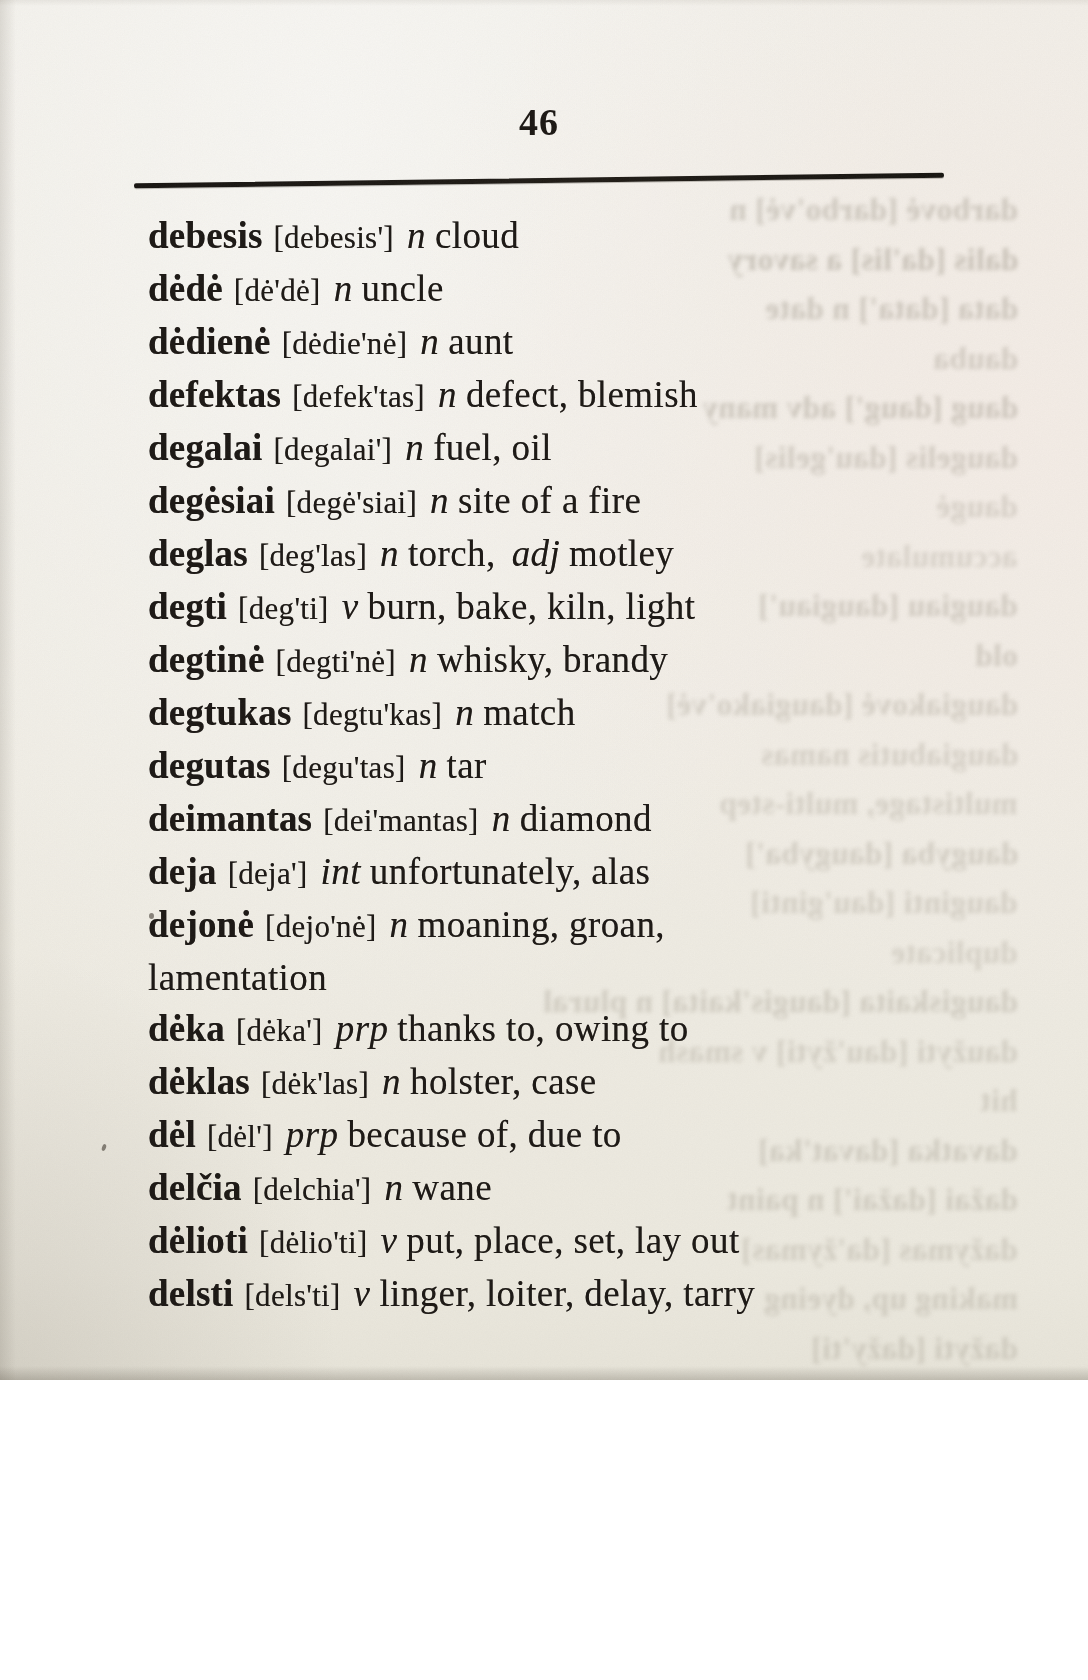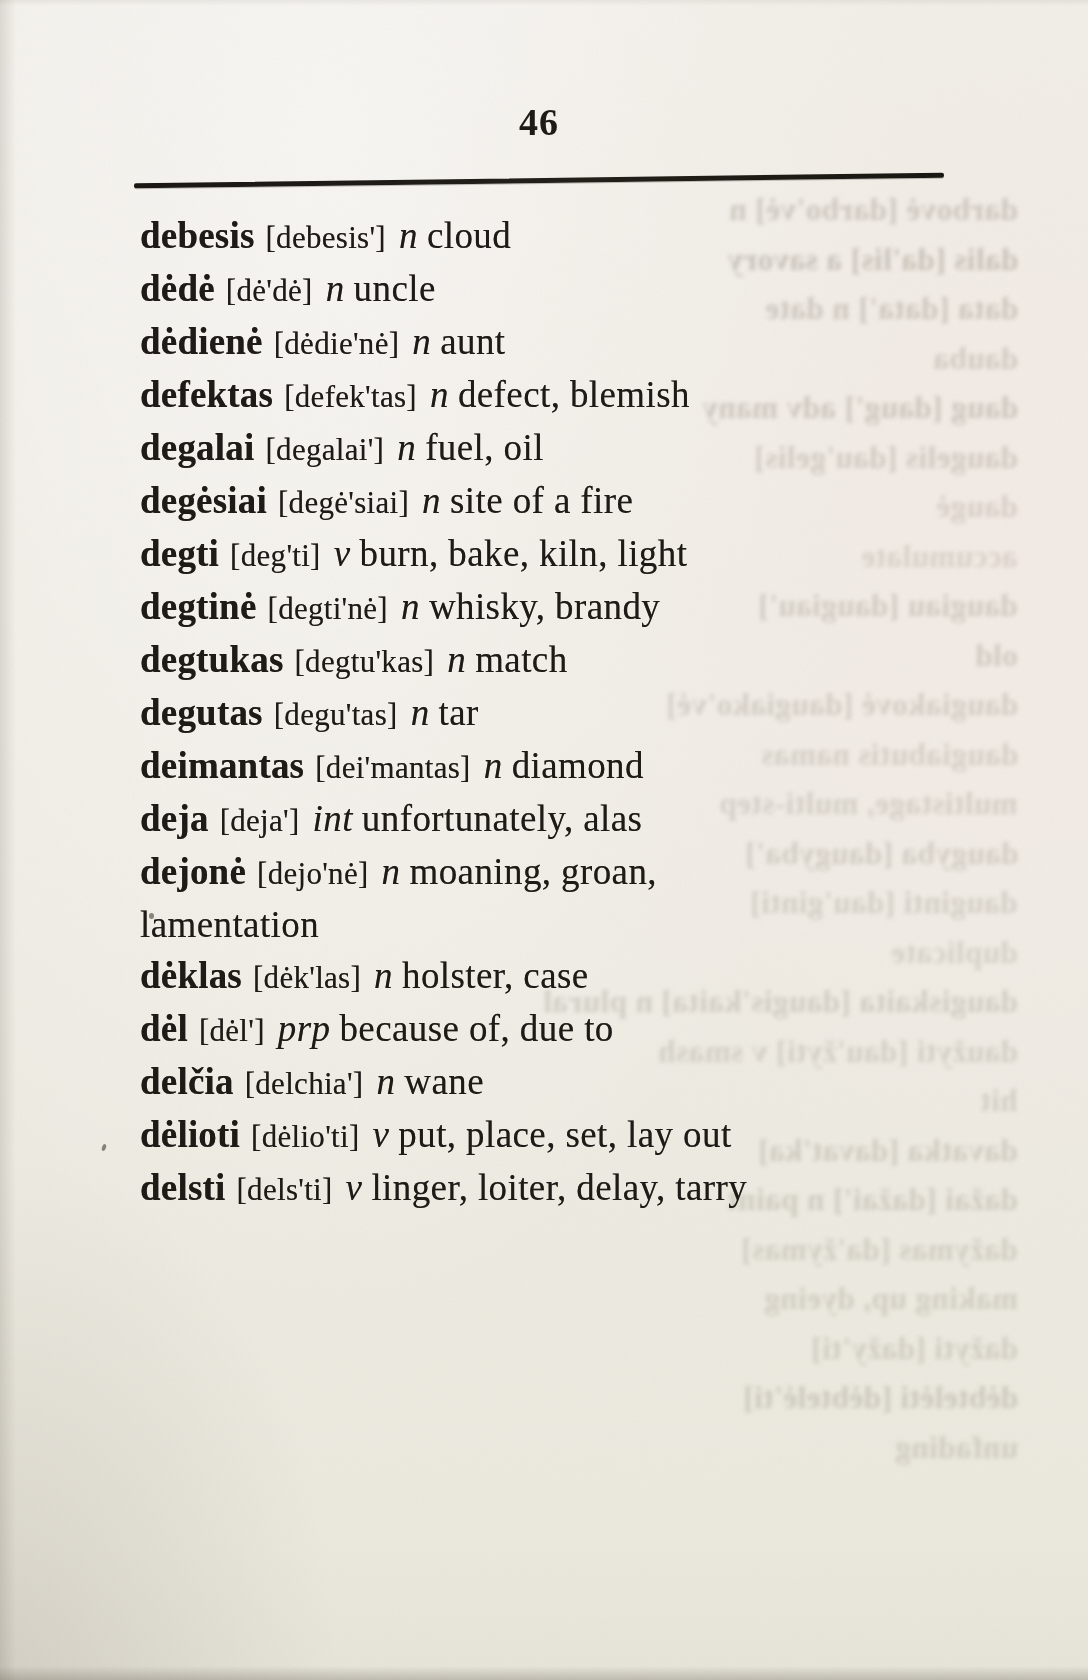--- a/index.html
+++ b/index.html
@@ -1,21 +1,21 @@
 <!DOCTYPE html>
 <html><head>
 <meta charset="utf-8">
 <style>
   html, body { margin: 0; padding: 0; }
   body { width: 1088px; height: 1680px; overflow: hidden; }
 
   .page {
     position: relative;
     width: 1088px;
-    height: 1680px;
+    height: 1380px;
     overflow: hidden;
     font-family: "Liberation Serif", "DejaVu Serif", serif;
     color: #171310;
     background:
       radial-gradient(ellipse at 95% 30%, rgba(246,238,232,0.9) 0%, rgba(246,238,232,0) 45%),
       radial-gradient(ellipse at 0% 100%, rgba(120,112,100,0.18) 0%, rgba(120,112,100,0) 22%),
       radial-gradient(ellipse at 30% 8%, rgba(250,249,246,0.95) 0%, rgba(250,249,246,0) 55%),
       linear-gradient(180deg, #f4f2ec 0%, #f2efe7 55%, #eeebe1 92%, #e9e6db 100%);
   }
 
@@ -39,21 +39,21 @@
     width: 810px;
     height: 5px;
     background: linear-gradient(90deg, #13100d 0%, #1c1813 55%, #12100c 100%);
     border-radius: 2px;
     transform: rotate(-0.75deg);
     box-shadow: 0 1px 0 rgba(40,34,28,0.25);
   }
 
   .entries {
     position: absolute;
-    left: 140px;
+    left: 148px;
     top: 210px;
     width: 832px;
   }
 
   .entry {
     margin: 0;
     font-size: 37px;
     line-height: 51px;
     letter-spacing: 0.4px;
     text-shadow: 0 0 0.5px rgba(20,16,12,0.55);
@@ -133,28 +133,30 @@
 
   <div class="rule"></div>
 
   <div class="entries">
       <p class="entry"><span class="hw">debesis</span><span class="ph">[debesis']</span><span class="pos">n</span><span class="def">cloud</span></p>
       <p class="entry"><span class="hw">dėdė</span><span class="ph">[dė'dė]</span><span class="pos">n</span><span class="def">uncle</span></p>
       <p class="entry"><span class="hw">dėdienė</span><span class="ph">[dėdie'nė]</span><span class="pos">n</span><span class="def">aunt</span></p>
       <p class="entry"><span class="hw">defektas</span><span class="ph">[defek'tas]</span><span class="pos">n</span><span class="def">defect, blemish</span></p>
       <p class="entry"><span class="hw">degalai</span><span class="ph">[degalai']</span><span class="pos">n</span><span class="def">fuel, oil</span></p>
       <p class="entry"><span class="hw">degėsiai</span><span class="ph">[degė'siai]</span><span class="pos">n</span><span class="def">site of a fire</span></p>
+      <p class="entry"><span class="hw">deglas</span><span class="ph">[deg'las]</span><span class="pos">n</span><span class="def">torch,</span><span class="pos pos-next">adj</span><span class="def">motley</span></p>
       <p class="entry"><span class="hw">degti</span><span class="ph">[deg'ti]</span><span class="pos">v</span><span class="def">burn, bake, kiln, light</span></p>
       <p class="entry"><span class="hw">degtinė</span><span class="ph">[degti'nė]</span><span class="pos">n</span><span class="def">whisky, brandy</span></p>
       <p class="entry"><span class="hw">degtukas</span><span class="ph">[degtu'kas]</span><span class="pos">n</span><span class="def">match</span></p>
       <p class="entry"><span class="hw">degutas</span><span class="ph">[degu'tas]</span><span class="pos">n</span><span class="def">tar</span></p>
       <p class="entry"><span class="hw">deimantas</span><span class="ph">[dei'mantas]</span><span class="pos">n</span><span class="def">diamond</span></p>
       <p class="entry"><span class="hw">deja</span><span class="ph">[deja']</span><span class="pos">int</span><span class="def">unfortunately, alas</span></p>
       <p class="entry"><span class="hw">dejonė</span><span class="ph">[dejo'nė]</span><span class="pos">n</span><span class="def">moaning, groan,
 lamentation</span></p>
+      <p class="entry"><span class="hw">dėka</span><span class="ph">[dėka']</span><span class="pos">prp</span><span class="def">thanks to, owing to</span></p>
       <p class="entry"><span class="hw">dėklas</span><span class="ph">[dėk'las]</span><span class="pos">n</span><span class="def">holster, case</span></p>
       <p class="entry"><span class="hw">dėl</span><span class="ph">[dėl']</span><span class="pos">prp</span><span class="def">because of, due to</span></p>
       <p class="entry"><span class="hw">delčia</span><span class="ph">[delchia']</span><span class="pos">n</span><span class="def">wane</span></p>
       <p class="entry"><span class="hw">dėlioti</span><span class="ph">[dėlio'ti]</span><span class="pos">v</span><span class="def">put, place, set, lay out</span></p>
       <p class="entry"><span class="hw">delsti</span><span class="ph">[dels'ti]</span><span class="pos">v</span><span class="def">linger, loiter, delay, tarry</span></p>
     </div>
 
   <div class="speck s1"></div>
   <div class="speck s2"></div>
 

